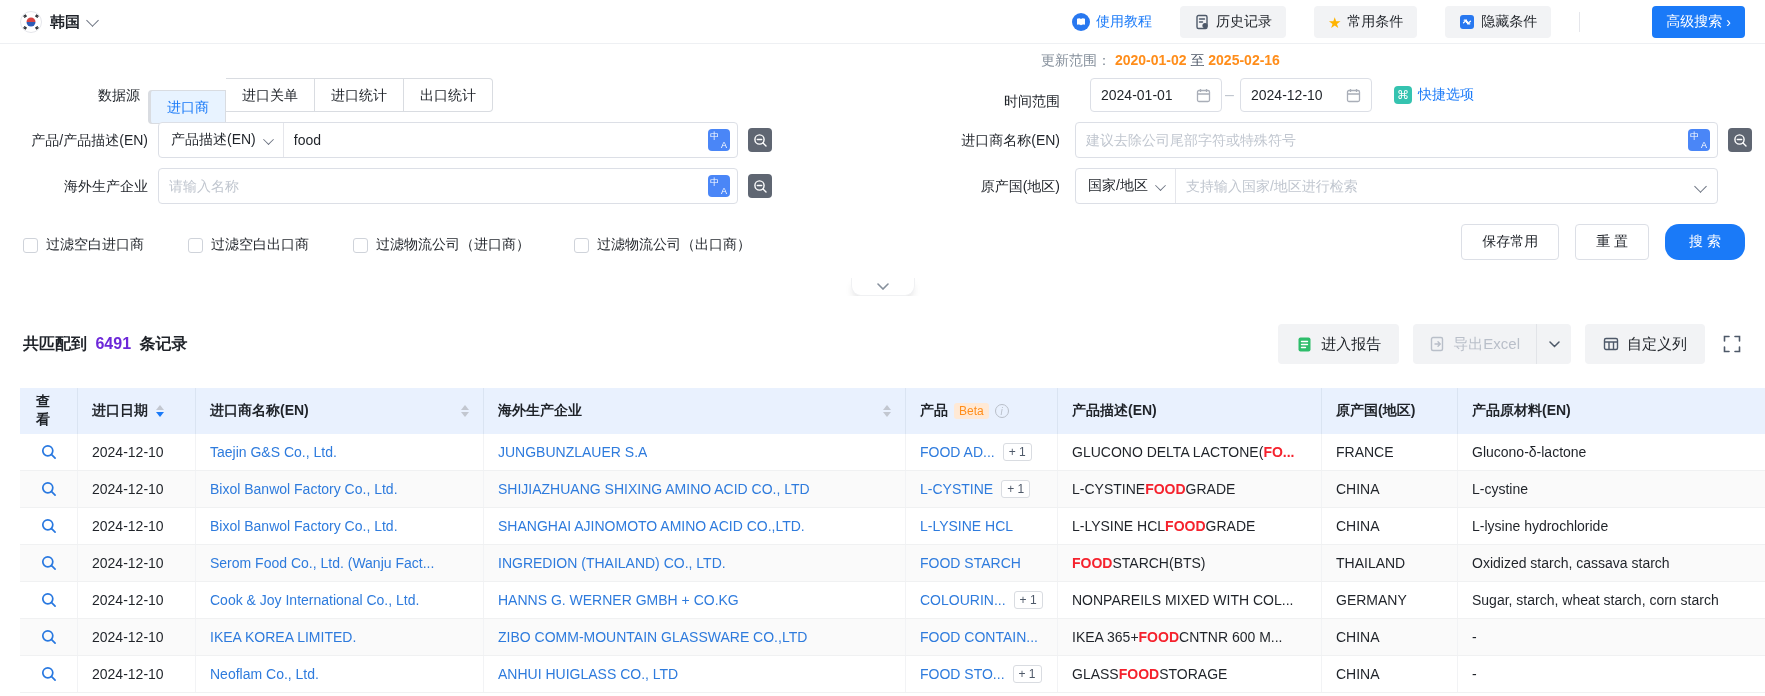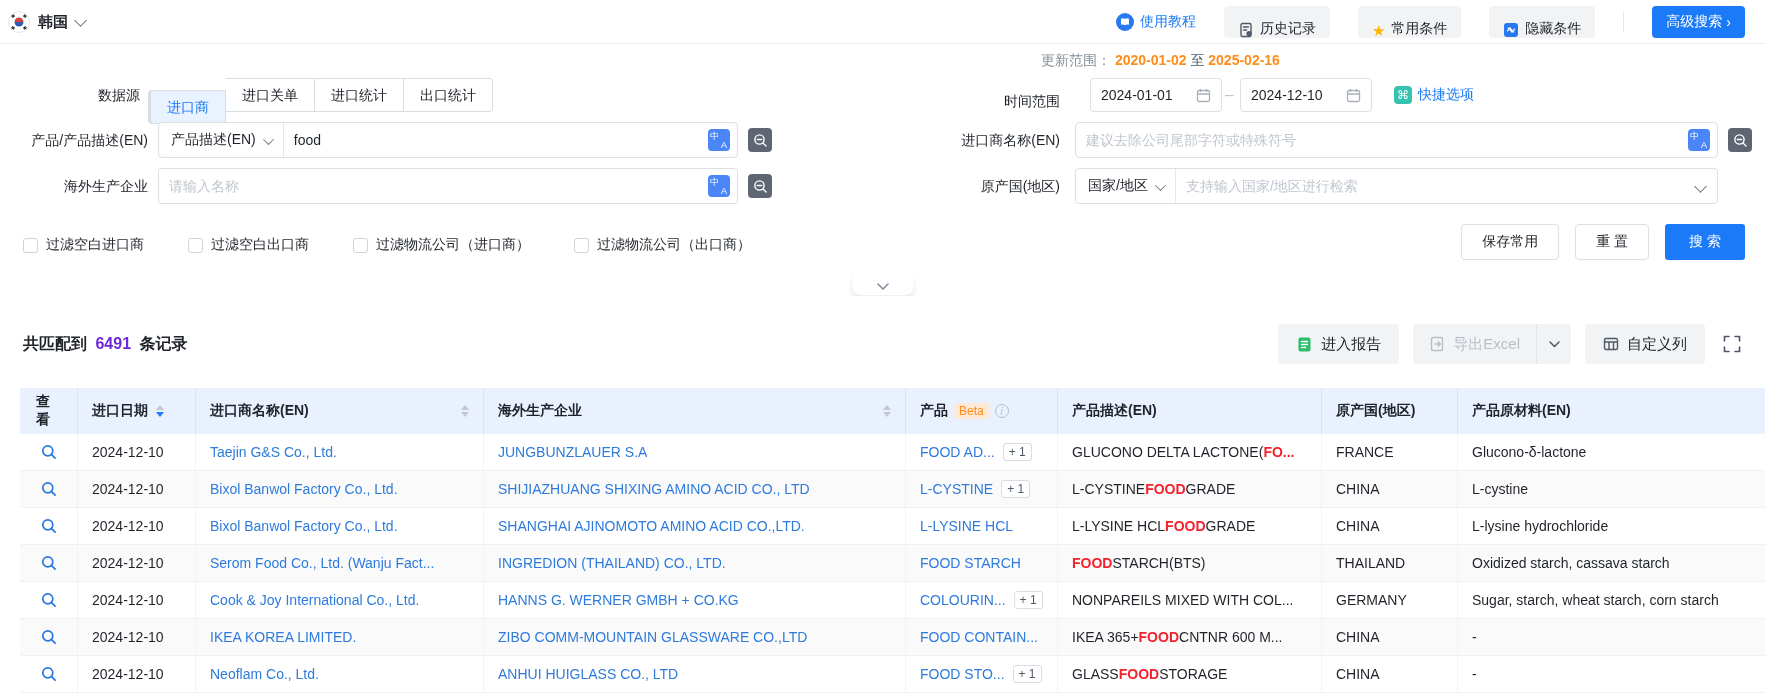--- a/index.html
+++ b/index.html
@@ -3,31 +3,31 @@
 <meta charset="utf-8">
 <style>
   * { box-sizing: border-box; margin: 0; padding: 0; }
   html,body { width:1765px; height:696px; overflow:hidden; background:#fff;
     font-family:"Liberation Sans","DejaVu Sans",sans-serif; color:#1f2329; }
   .app { position:relative; width:1765px; height:696px; background:#fff; }
 
   
   .topbar { position:absolute; top:0; left:0; right:0; height:44px; background:#fff;
     border-bottom:1px solid #eef0f3; }
-  .country { position:absolute; left:8px; top:0; height:44px; display:flex; align-items:center; gap:8px; cursor:pointer; }
+  .country { position:absolute; left:20px; top:0; height:44px; display:flex; align-items:center; gap:8px; cursor:pointer; }
   .country-name { font-size:15px; font-weight:bold; }
   .chev { width:9px; height:9px; border-right:1.5px solid #6b7280; border-bottom:1.5px solid #6b7280;
     transform:rotate(45deg); margin-top:-4px; }
   .topbar-right { position:absolute; right:20px; top:0; height:44px; display:flex; align-items:center; gap:28px; }
   .link-btn { display:flex; align-items:center; gap:6px; color:#1a7af8; font-size:14px; cursor:pointer; }
-  .gray-btn { display:flex; align-items:flex-end; gap:6px; background:#f2f3f5; border-radius:4px;
+  .gray-btn { display:flex; align-items:center; gap:6px; background:#f2f3f5; border-radius:4px;
     height:32px; padding:0 14px; font-size:14px; color:#1f2329; cursor:pointer; }
   .v-divider { width:1px; height:20px; background:#e5e6eb; }
   .blue-btn { display:flex; align-items:center; gap:4px; background:#1a7af8; color:#fff; border-radius:4px;
-    height:32px; padding:0 14px; font-size:14px; cursor:pointer; }
+    height:32px; padding:0 14px; font-size:14px; cursor:pointer;margin-left:44px; }
   .blue-btn .arrow { font-size:14px; }
 
   
   .search-panel { position:absolute; top:44px; left:0; right:0; height:252px; background:#fff;
     box-shadow:0 6px 10px -6px rgba(31,35,41,.14); }
   .update-range { position:absolute; left:1041px; top:8px; font-size:14px; white-space:nowrap; }
   .update-range .lbl { color:#86909c; }
   .update-range .orange { color:#ff8d1a; font-weight:bold; }
   .update-range .to { color:#4e5969; }
 
@@ -68,21 +68,21 @@
     display:flex; align-items:center; justify-content:center; cursor:pointer; }
   .ctl-chev { margin:0 12px 0 auto; }
 
   .checkbox-row { position:absolute; left:23px; top:192px; display:flex; gap:44px; align-items:center; }
   .cbx { display:flex; align-items:center; gap:8px; font-size:14px; cursor:pointer; }
   .box { width:15px; height:15px; border:1.5px solid #cfd3da; border-radius:3px; background:#fff; }
 
   .action-row { position:absolute; right:20px; top:180px; display:flex; gap:16px; }
   .btn-plain { height:36px; padding:0 20px; border:1px solid #dcdfe6; border-radius:4px; background:#fff;
     font-size:14px; display:flex; align-items:center; cursor:pointer; }
-  .btn-primary { height:36px; padding:0 24px; border-radius:3px; background:#1a7af8; color:#fff;
+  .btn-primary { height:36px; padding:0 24px; border-radius:14px; background:#1a7af8; color:#fff;
     font-size:14px; display:flex; align-items:center; cursor:pointer; }
 
   .collapse-handle { position:absolute; left:50%; transform:translateX(-50%); top:234px; width:64px; height:18px;
     background:#fff; border:1px solid #f0f1f3; border-top:none; border-radius:0 0 10px 10px;
     box-shadow:0 5px 8px -3px rgba(31,35,41,.18); display:flex; align-items:center; justify-content:center; cursor:pointer; }
 
   
   .results { position:absolute; top:296px; left:0; right:0; bottom:0; background:#fff; }
   .results-header { position:absolute; top:28px; left:23px; right:20px; height:40px; display:flex; align-items:center; }
   .count { font-size:16px; font-weight:bold; }

